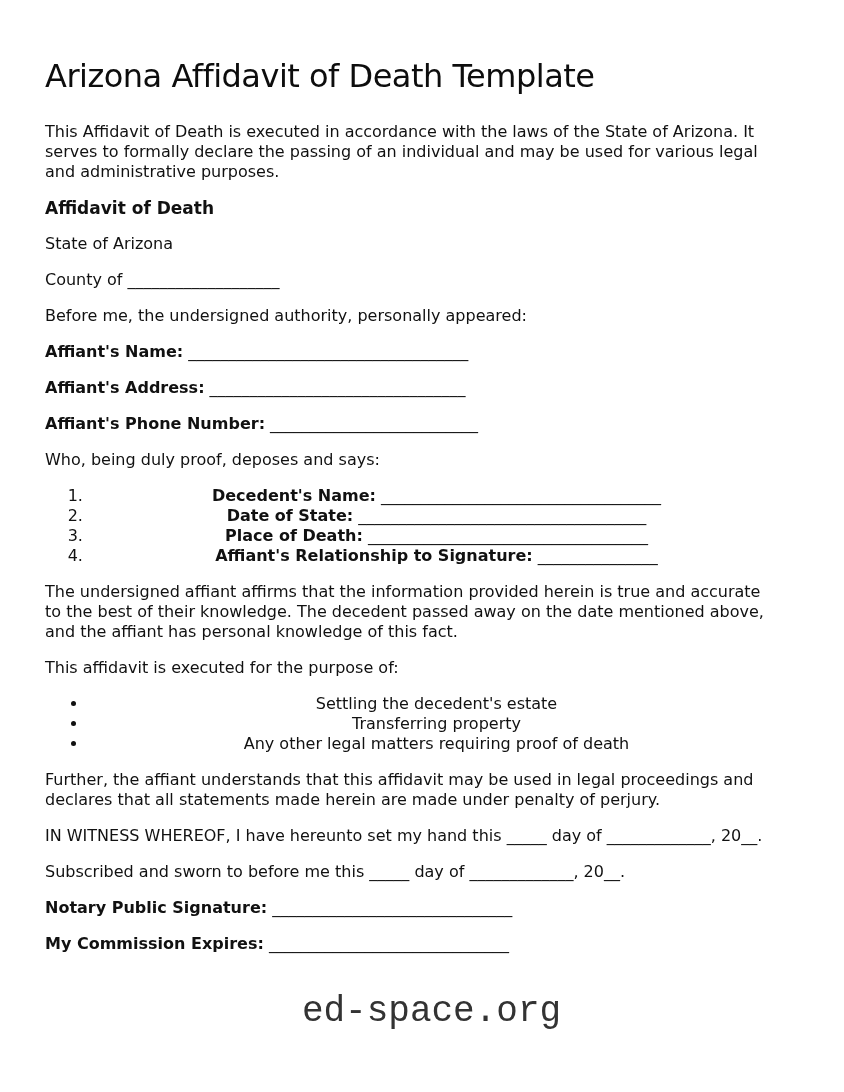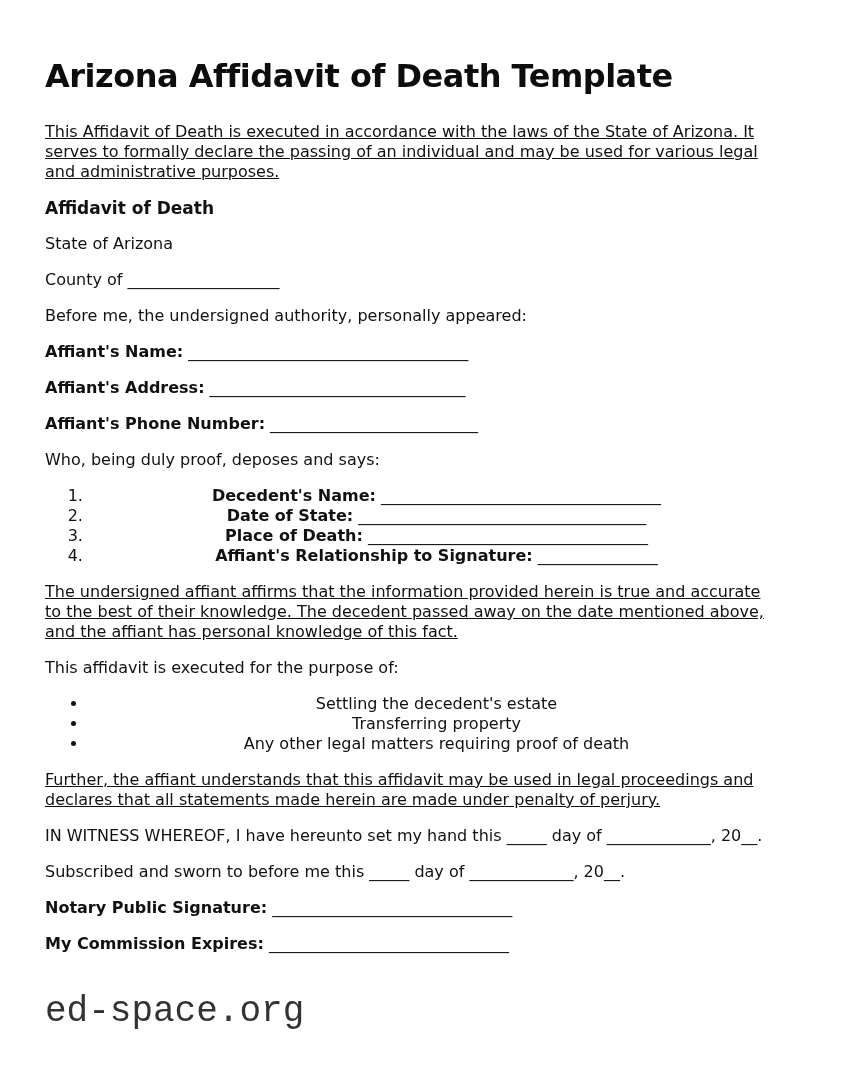--- a/index.html
+++ b/index.html
@@ -16,57 +16,56 @@
     color: #111111;
     font-family: "DejaVu Sans", "Liberation Sans", sans-serif;
     font-size: 16px;
     line-height: 20px;
     padding: 56px 59px 0 45px;
     overflow: hidden;
   }
   .doc-title {
     font-size: 32px;
     line-height: 40px;
-    font-weight: bold;
+    font-weight: normal;
     letter-spacing: -0.5px;
     margin: 0 0 26px 0;
     color: #0d0d0d;
   }
   p, h3 {
     margin: 16px 0;
   }
   h3 {
     font-size: 17px;
     line-height: 20px;
     font-weight: bold;
   }
   .ln {
     display: block;
     white-space: pre;
-    text-decoration: underline;
   }
   .nowrap {
     white-space: nowrap;
   }
   ol, ul {
     margin: 16px 0;
     padding: 0 0 0 43px;
   }
   li {
     line-height: 20px;
     white-space: nowrap;
     text-align: center;
   }
   .blank {
     font-weight: normal;
     white-space: pre;
   }
   .watermark {
     margin: 37px -33px 0 0;
-    text-align: left;
+    text-align: center;
     font-family: "Liberation Mono", "DejaVu Sans Mono", monospace;
     font-size: 36px;
     line-height: 42px;
     color: #333333;
   }
 </style>
 </head>
 <body>
 
 <div class="page">

